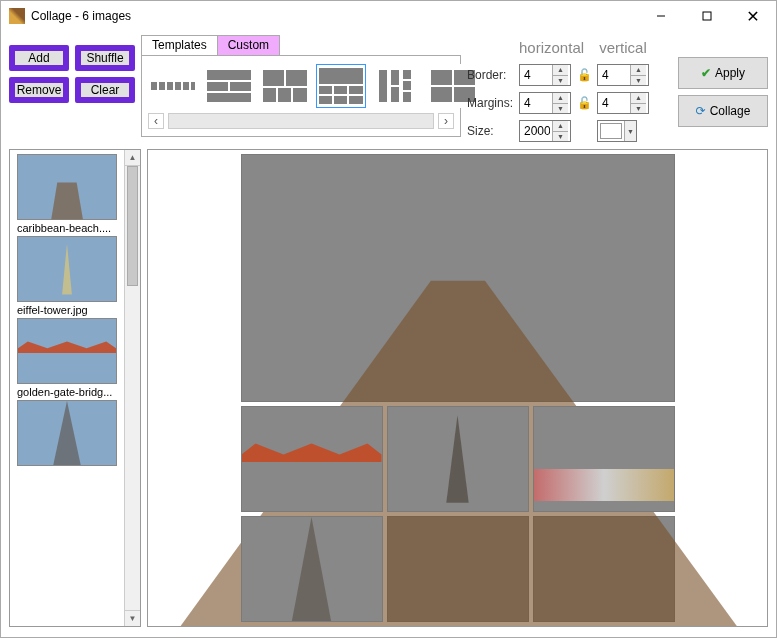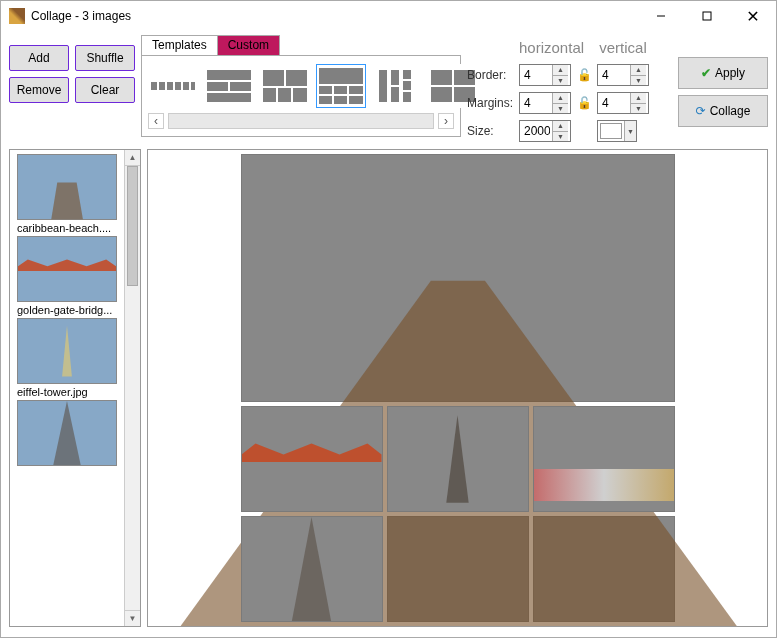--- a/index.html
+++ b/index.html
@@ -46,41 +46,41 @@
     gap: 6px;
   }
   .left-buttons {
     display: grid;
     grid-template-columns: 60px 60px;
     grid-auto-rows: 26px;
     gap: 6px;
     padding-top: 10px;
   }
   .std-btn {
-    border: 1px solid #6d28d9;
+    border: 6px solid #6d28d9;
     background: #e1e1e1;
     display: flex; align-items: center; justify-content: center;
     font-size: 12px;
     border-radius: 2px;
   }
 
   
   .templates-panel { width: 320px; }
   .tabs-row { display: flex; height: 20px; }
   .tab {
     padding: 2px 10px 0 10px;
     border: 1px solid #aaa;
     border-bottom: none;
     background: #fff;
     font-size: 12px;
     margin-right: -1px;
     position: relative;
   }
   .tab.active { background: #fff; z-index: 2; }
-  .tab.inactive { background: #be185d; }
+  .tab.inactive { background: #f0abfc; }
   .tabs-content {
     border: 1px solid #aaa;
     height: 82px;
     background: #fff;
     padding: 6px;
     display: flex;
     flex-direction: column;
     gap: 2px;
   }
   .tpl-row {
@@ -245,21 +245,21 @@
   .canvas .big { flex: 0 0 248px; }
   .canvas .row3 { flex: 0 0 106px; display:flex; gap:4px; }
   .canvas .row3 > div { flex:1; }
   .canvas .cell { background:#888; border:1px solid rgba(0,0,0,.1); }
 </style>
 </head>
 <body>
 
 <div class="titlebar">
   <div class="app-icon"></div>
-  <div class="title">Collage - 3 images</div>
+  <div class="title">Collage - 6 images</div>
   <div class="spacer"></div>
   <div class="win-btn min">
     <svg viewBox="0 0 10 10">
         <line x1="1" y1="5" x2="9" y2="5" stroke="#000" stroke-width="1"></line>
       </svg>
   </div>
   <div class="win-btn max">
     <svg viewBox="0 0 10 10">
         <rect x="1" y="1" width="8" height="8" fill="none" stroke="#000" stroke-width="1"></rect>
       </svg>
@@ -435,26 +435,26 @@
 
 <div class="main">
 
   <div class="thumbs-panel">
     <div class="thumbs-list" id="thumbs-list">
         <div class="thumb">
           <div class="img photo-pier"></div>
           <div class="cap">caribbean-beach....</div>
         </div>
         <div class="thumb">
+          <div class="img photo-eiffel"></div>
+          <div class="cap">eiffel-tower.jpg</div>
+        </div>
+        <div class="thumb">
           <div class="img photo-bridge"></div>
           <div class="cap">golden-gate-bridg...</div>
-        </div>
-        <div class="thumb">
-          <div class="img photo-eiffel"></div>
-          <div class="cap">eiffel-tower.jpg</div>
         </div>
         <div class="thumb">
           <div class="img photo-eiffel2"></div>
         </div>
       </div>
     <div class="thumbs-scroll">
       <div class="sbtn">▲</div>
       <div class="handle"></div>
       <div class="sbtn bot">▼</div>
     </div>

